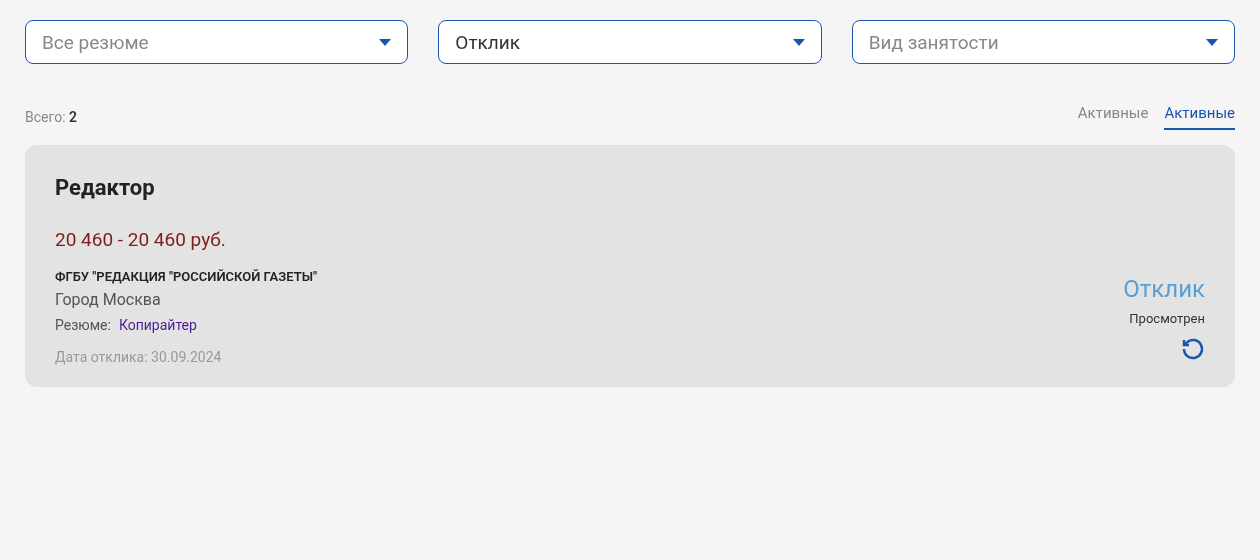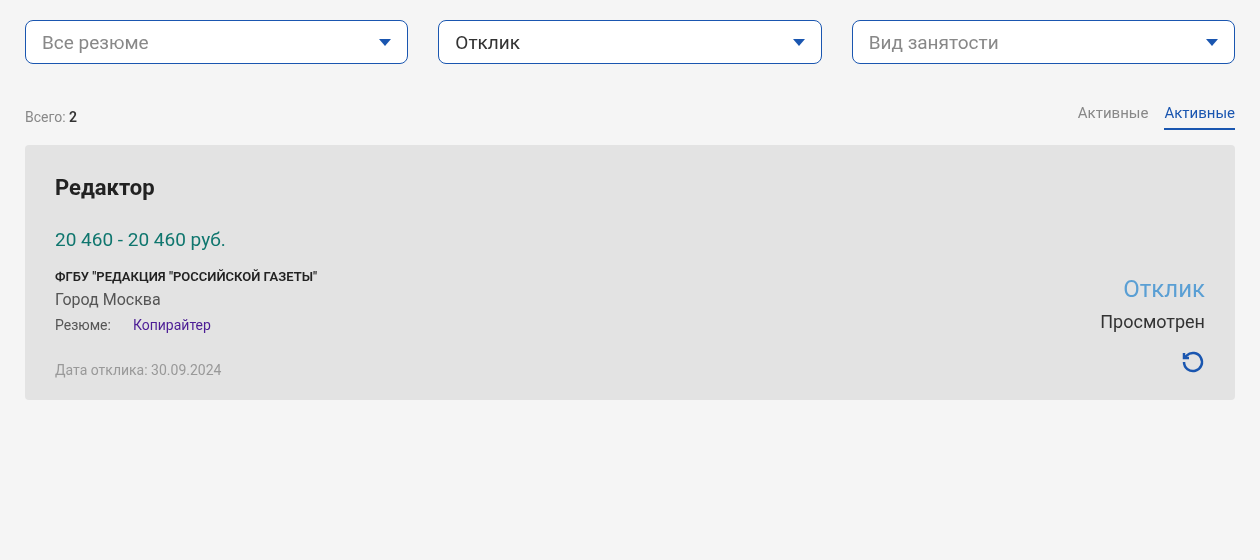--- a/index.html
+++ b/index.html
@@ -71,52 +71,52 @@
       padding-bottom: 6px;
       cursor: pointer;
       border-bottom: 2px solid transparent;
     }
     .tab.active {
       color: #1a56b0;
       border-bottom: 2px solid #1a56b0;
     }
     .card {
       background: #e3e3e3;
-      border-radius: 4px;
+      border-radius: 12px;
       padding: 30px 30px 22px 30px;
       position: relative;
     }
     .card-title {
       font-size: 22px;
       font-weight: 700;
       color: #222;
       margin-bottom: 28px;
     }
     .salary {
       font-size: 19px;
-      color: #0f766e;
+      color: #7f1d1d;
       margin-bottom: 18px;
     }
     .company {
       font-size: 13px;
       color: #222;
       font-weight: 600;
       margin-bottom: 6px;
     }
     .location {
       font-size: 16px;
       color: #555;
       margin-bottom: 8px;
     }
     .resume-row {
       font-size: 14px;
       color: #555;
-      margin-bottom: 29px;
-      display: flex;
-      gap: 22px;
+      margin-bottom: 16px;
+      display: flex;
+      gap: 8px;
       align-items: baseline;
     }
     .resume-link {
       color: #4c1d95;
       cursor: pointer;
       text-align: center;
     }
     .date-row {
       font-size: 14px;
       color: #999;
@@ -126,21 +126,21 @@
       right: 30px;
       top: 130px;
       text-align: right;
     }
     .status-main {
       font-size: 24px;
       color: #5a9fd4;
       margin-bottom: 8px;
     }
     .status-sub {
-      font-size: 18px;
+      font-size: 13px;
       color: #333;
     }
     .restore-icon {
       position: absolute;
       right: 30px;
       bottom: 22px;
       cursor: pointer;
     }
     .restore-icon svg {
       width: 24px;

